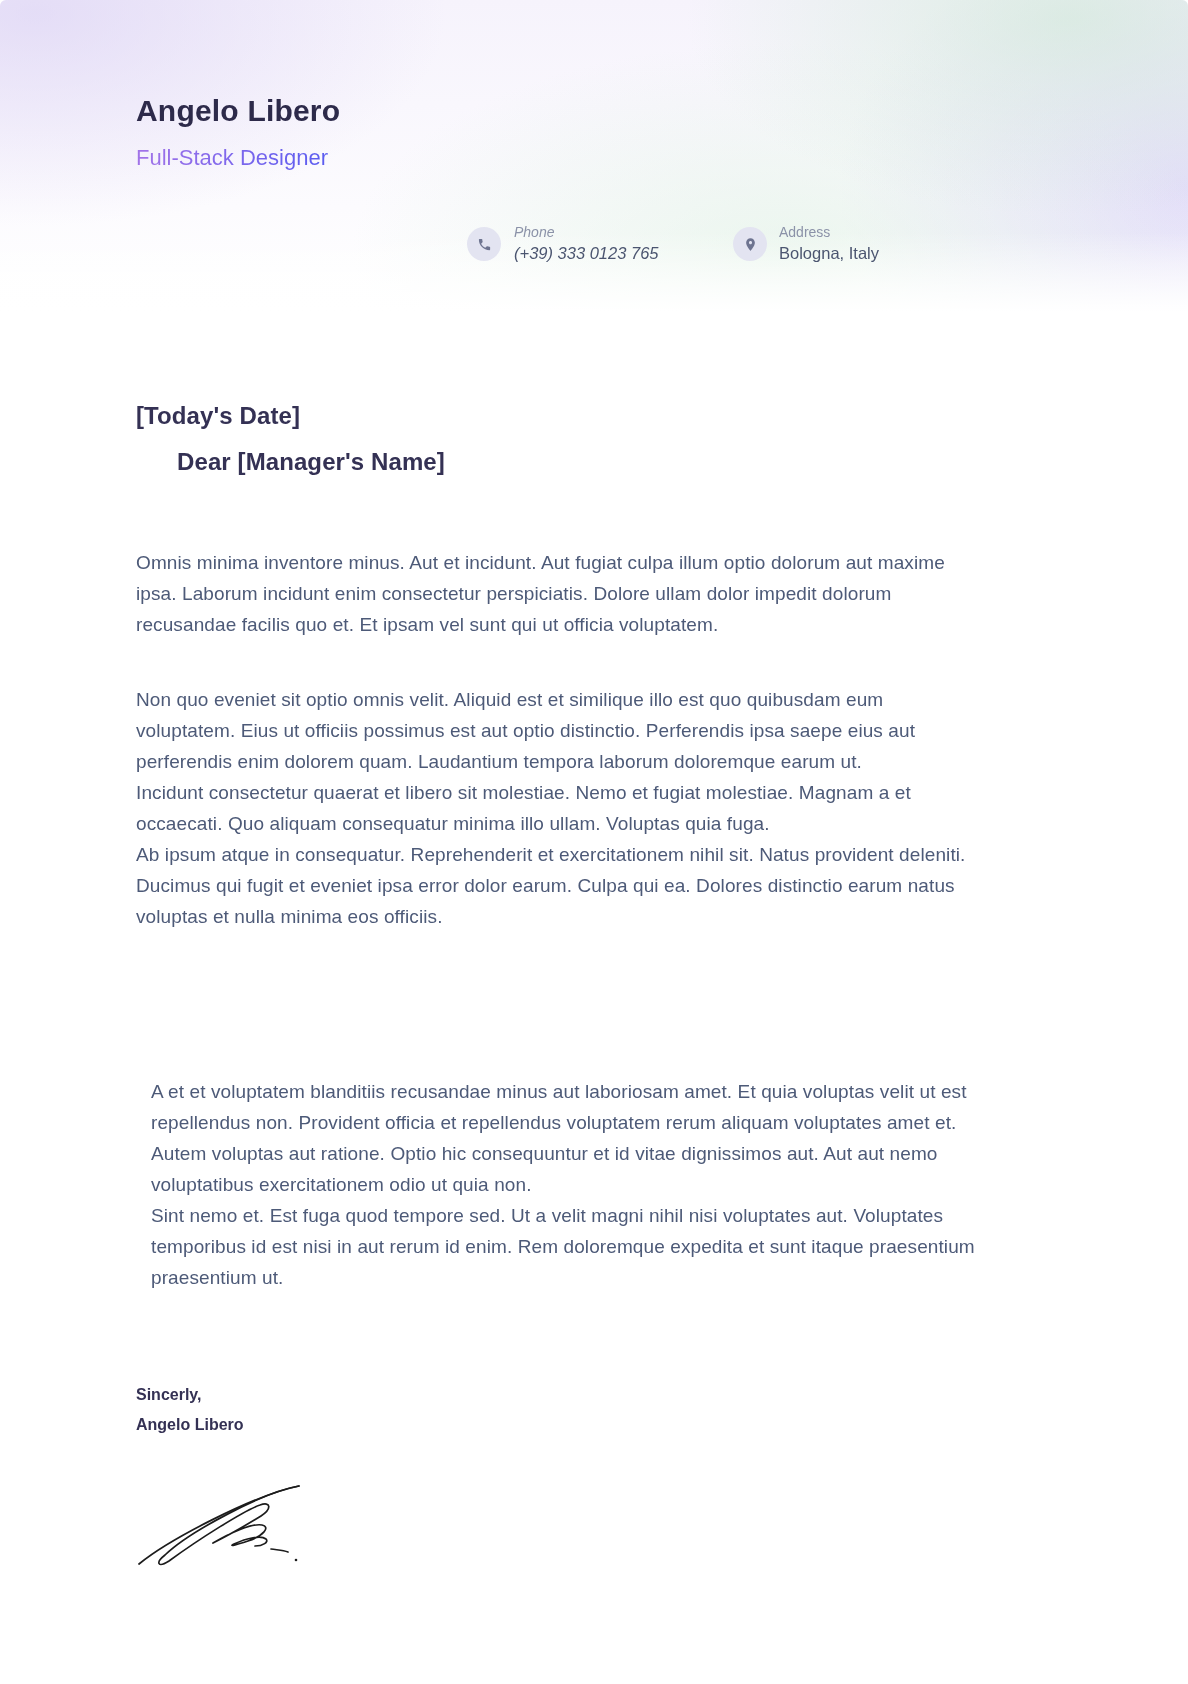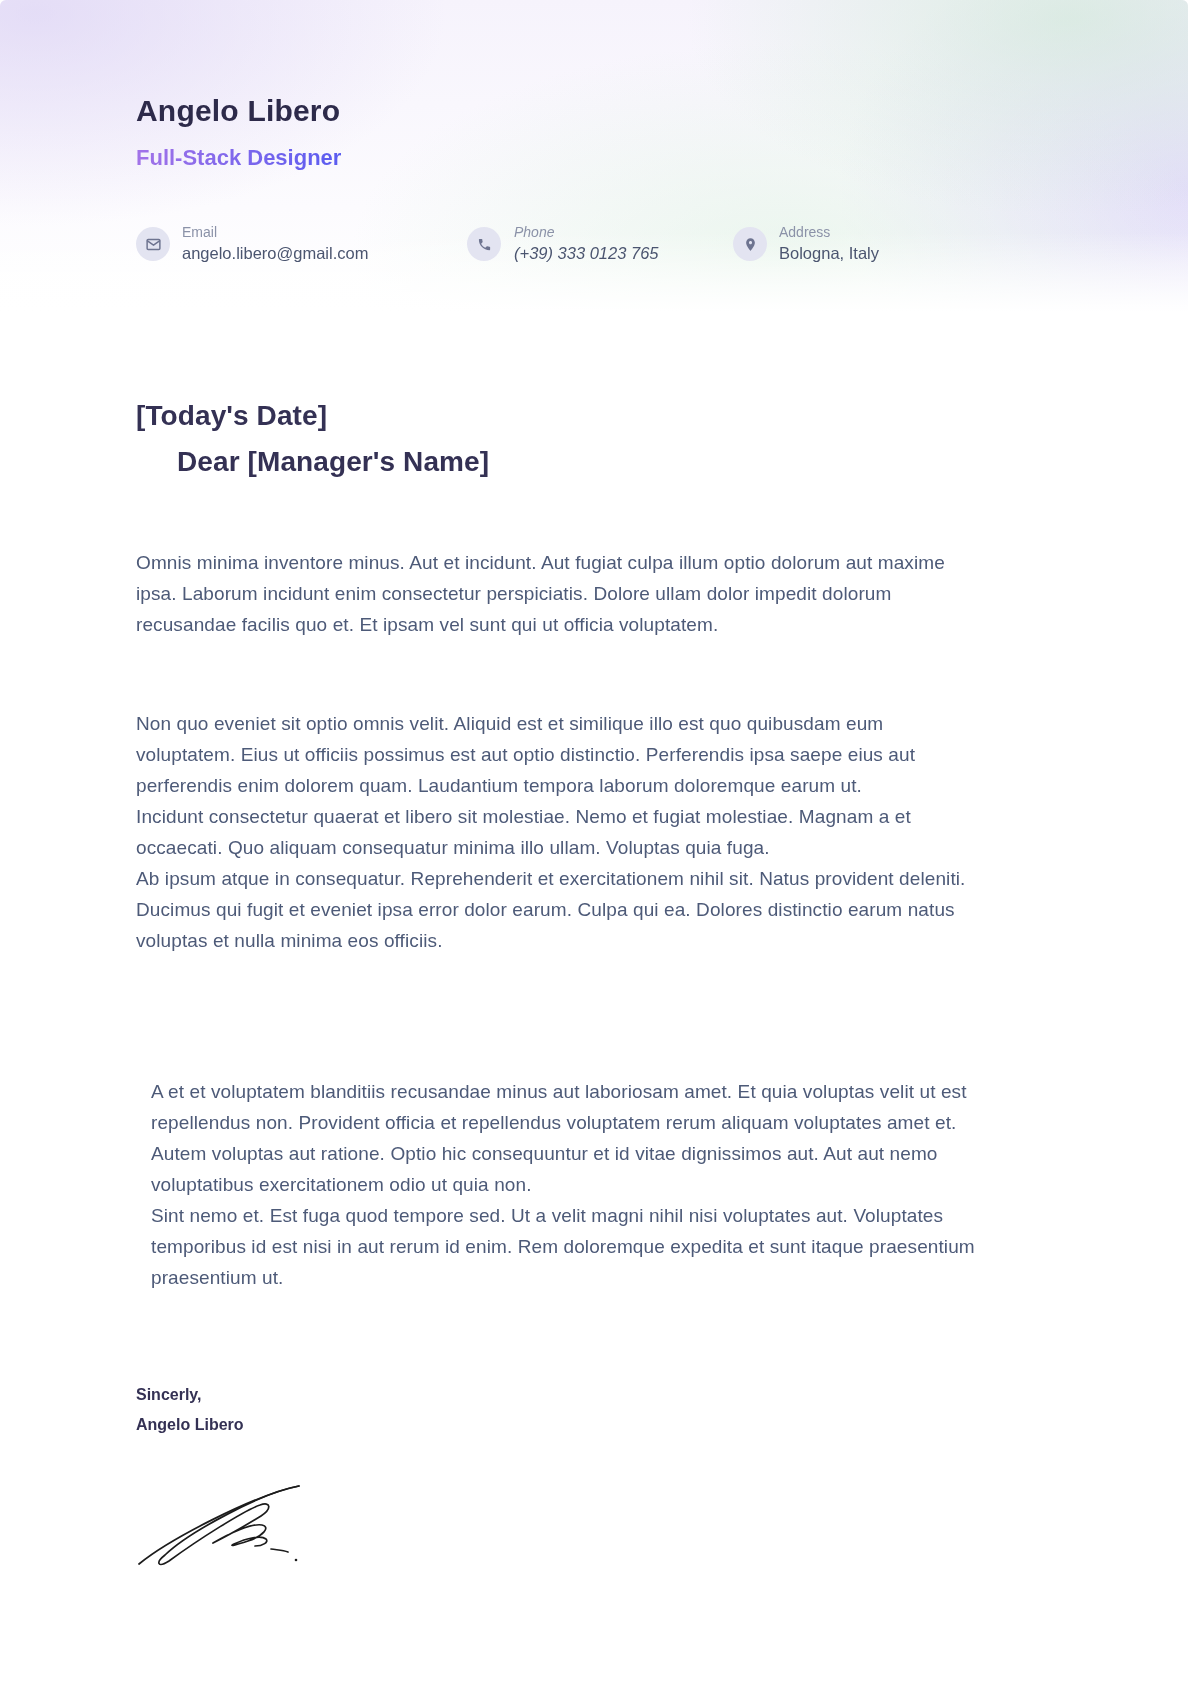--- a/index.html
+++ b/index.html
@@ -22,21 +22,21 @@
     content:"";position:absolute;left:0;right:0;bottom:0;height:80px;
     background:linear-gradient(180deg,rgba(255,255,255,0),#ffffff);
   }
   .person-name{
     position:absolute;left:136px;top:94px;margin:0;
     font-size:30px;line-height:34px;font-weight:700;
     color:var(--ink,#2d2a4a);letter-spacing:.2px;
   }
   .job-title{
     position:absolute;left:136px;top:145px;margin:0;
-    font-size:22px;line-height:26px;font-weight:700;
+    font-size:22px;line-height:26px;font-weight:400;
     background:linear-gradient(90deg,var(--accent-from,#a273e8) 0%,var(--accent-to,#5a5cf0) 100%);
     -webkit-background-clip:text;background-clip:text;color:transparent;
   }
   
   .contact-item{position:absolute;top:224px;display:flex;align-items:center;}
   .contact-item.c-email{left:136px;}
   .contact-item.c-phone{left:467px;}
   .contact-item.c-address{left:733px;}
   .contact-icon{
     width:34px;height:34px;border-radius:50%;flex:0 0 34px;
@@ -47,62 +47,50 @@
   .c-phone .contact-text{margin-left:13px;font-style:italic;}
   .contact-label{
     font-size:14px;line-height:17px;color:var(--muted,#8b92a8);font-weight:400;
   }
   .contact-value{
     font-size:16.5px;line-height:21px;color:#4b5570;font-weight:500;margin-top:2px;
   }
   
   .date-line,.salutation{
     position:absolute;left:136px;margin:0;
-    font-size:28px;line-height:24px;font-weight:700;color:var(--heading,#343154);
+    font-size:24px;line-height:24px;font-weight:700;color:var(--heading,#343154);
     letter-spacing:.1px;
   }
   .date-line{top:404px;}
   .salutation{top:450px;margin-left:41px;}
   .para{
     position:absolute;left:136px;width:846px;margin:0;
     font-size:19px;line-height:31px;font-weight:400;
     color:var(--body-text,#4d5a78);white-space:pre-line;letter-spacing:.1px;
   }
   .para-1{top:547px;}
-  .para-2{top:708px;}
+  .para-2{top:684px;}
   .para-3{top:1076px;margin-left:15px;}
   .closing-block{
     position:absolute;left:136px;top:1380px;margin:0;
     font-size:16px;line-height:30px;font-weight:700;color:var(--heading,#2f2c4e);
     white-space:pre-line;
   }
   .signature{position:absolute;left:133px;top:1482px;width:172px;height:92px;}
 </style>
 </head>
 <body>
 
 <div class="page">
 
   <div class="header"></div>
 
   <h1 class="person-name">Angelo Libero</h1>
   <h2 class="job-title">Full-Stack Designer</h2>
 
-  <div class="contact-item c-email">
-    <span class="contact-icon">
-      <svg width="17" height="17" viewBox="0 0 24 24" fill="none" stroke="#6e7490" stroke-width="2.1" stroke-linecap="round" stroke-linejoin="round">
-        <rect x="3" y="5" width="18" height="14" rx="1.5"></rect>
-        <path d="M3.5 7l8.5 6 8.5-6"></path>
-      </svg>
-    </span>
-    <span class="contact-text">
-      <div class="contact-label">Email</div>
-      <div class="contact-value">angelo.libero@gmail.com</div>
-    </span>
-  </div>
 
   <div class="contact-item c-phone">
     <span class="contact-icon">
       <svg width="15" height="15" viewBox="0 0 24 24" fill="#6e7490">
         <path d="M6.62 10.79c1.44 2.83 3.76 5.14 6.59 6.59l2.2-2.2c.27-.27.67-.36 1.02-.24 1.12.37 2.33.57 3.57.57.55 0 1 .45 1 1V20c0 .55-.45 1-1 1-9.39 0-17-7.61-17-17 0-.55.45-1 1-1h3.5c.55 0 1 .45 1 1 0 1.25.2 2.45.57 3.57.11.35.03.74-.25 1.02l-2.2 2.2z"></path>
       </svg>
     </span>
     <span class="contact-text">
       <div class="contact-label">Phone</div>
       <div class="contact-value">(+39) 333 0123 765</div>

